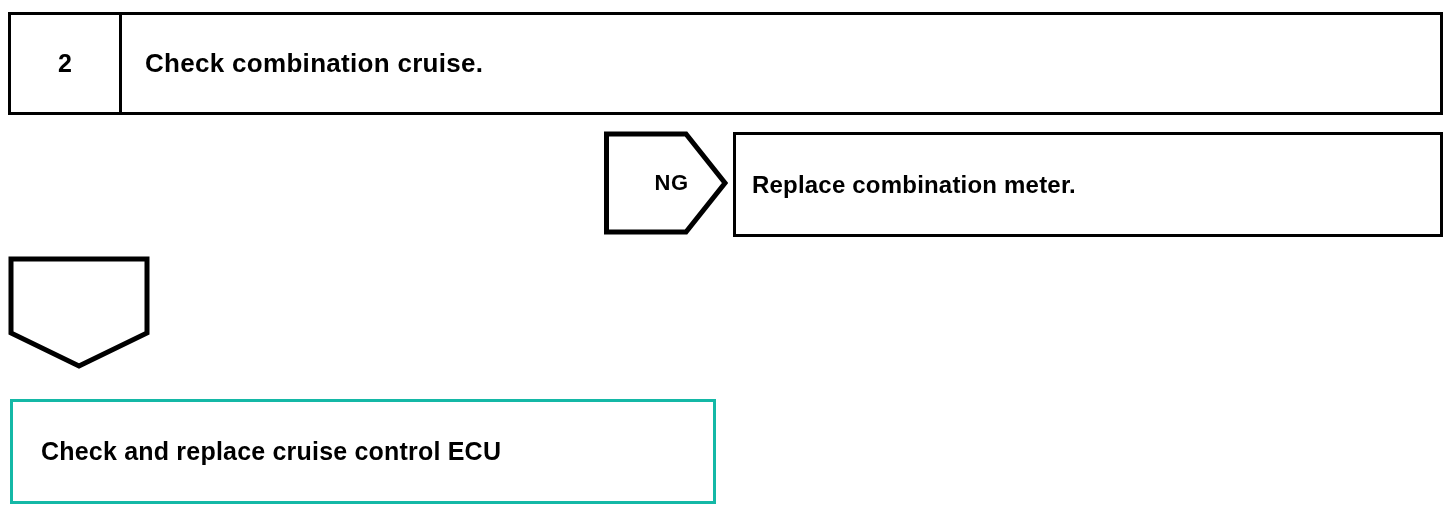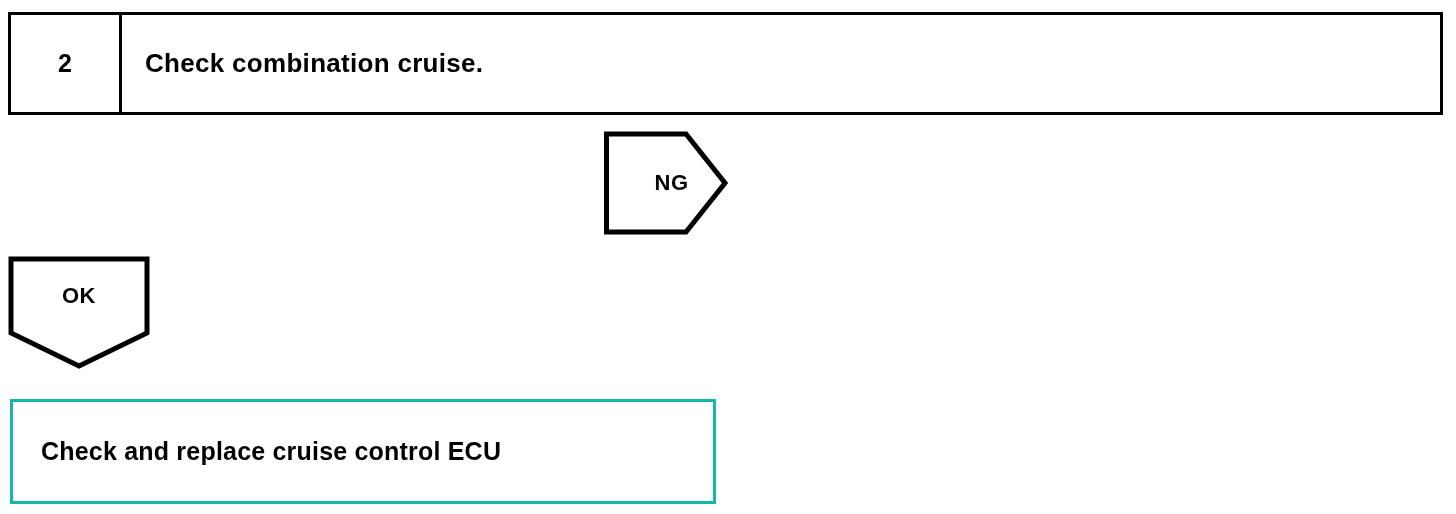--- a/index.html
+++ b/index.html
@@ -189,27 +189,27 @@
 
   <div class="ng-arrow">
     <svg viewBox="0 0 124 108" xmlns="http://www.w3.org/2000/svg" aria-hidden="true">
       <polygon points="2.5,5 82,5 121,54 82,103 2.5,103" fill="#ffffff" stroke="#000000" stroke-width="5" stroke-linejoin="miter"></polygon>
     </svg>
   </div>
   <div class="ng-label">
     <span>NG</span>
   </div>
 
+  <div class="ng-result-box">
+    <span class="ng-result-text">Replace combination meter.</span>
+  </div>
 
   <div class="ok-arrow">
     <svg viewBox="0 0 142 114" xmlns="http://www.w3.org/2000/svg" aria-hidden="true">
       <polygon points="3,3 139,3 139,77 71,110 3,77" fill="#ffffff" stroke="#000000" stroke-width="5" stroke-linejoin="miter"></polygon>
     </svg>
   </div>
-  <div class="ok-label">
-    <span>OK</span>
-  </div>
 
   <div class="final-box">
     <span class="final-text">Check and replace cruise control ECU</span>
   </div>
 
 </div>
 
 </body></html>

